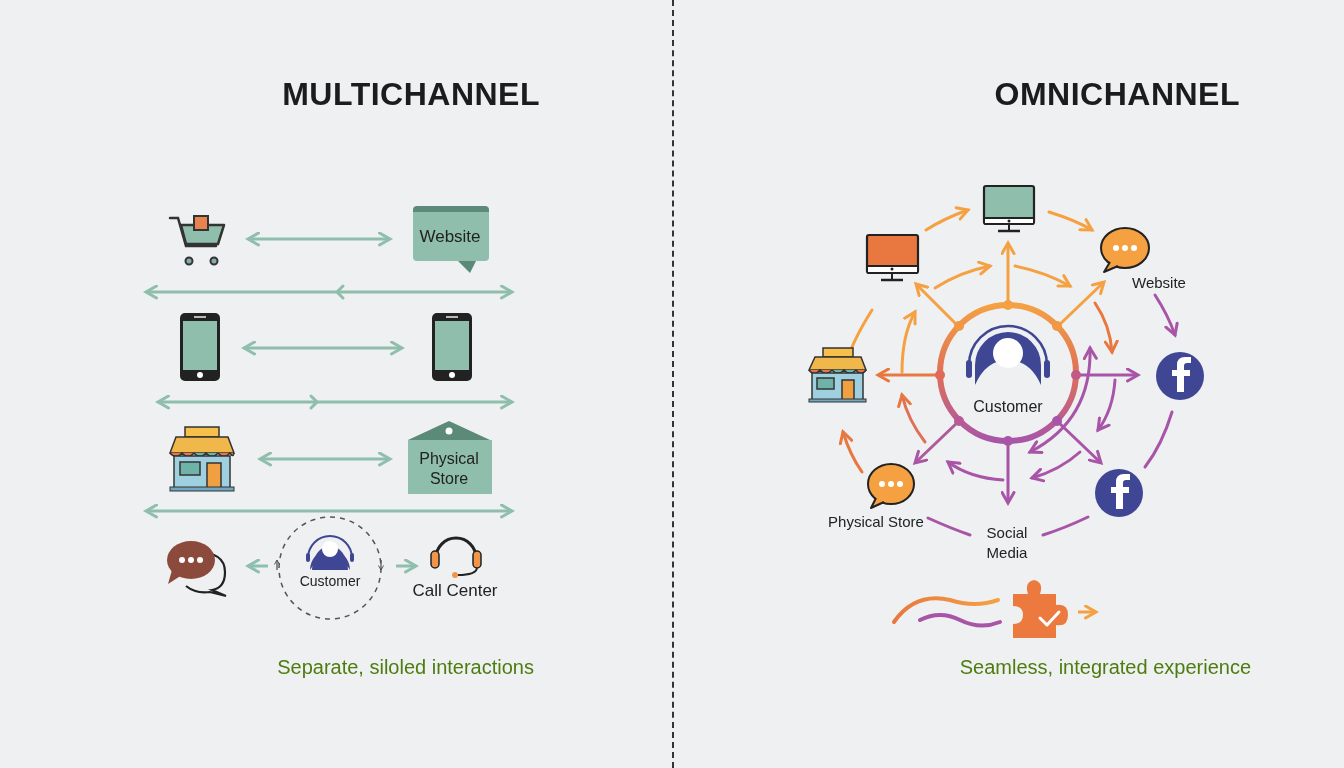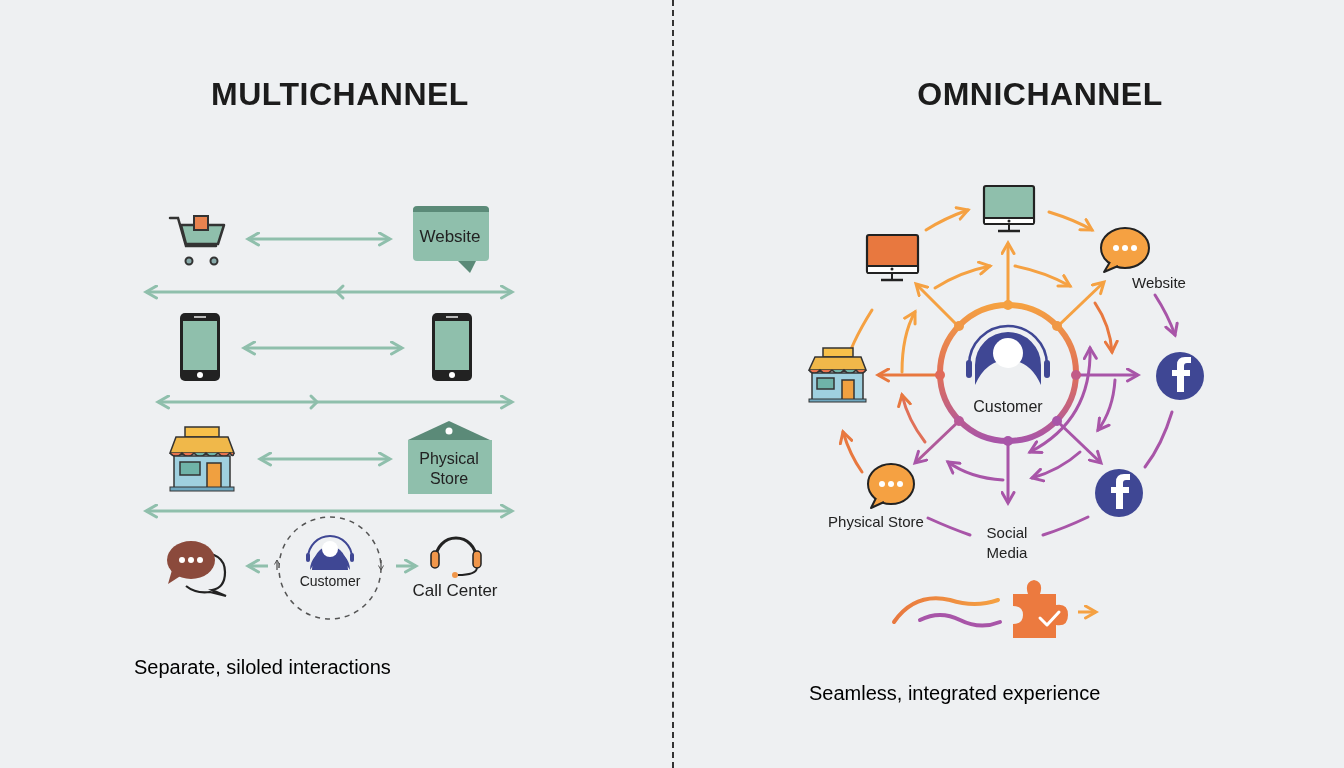--- a/index.html
+++ b/index.html
@@ -5,30 +5,30 @@
   html, body { margin: 0; padding: 0; }
   body {
     width: 1344px; height: 768px; overflow: hidden;
     background: #eef0f2;
     font-family: "Liberation Sans", sans-serif;
     position: relative;
   }
   .title {
     position: absolute; top: 76px;
     font-weight: bold; font-size: 32px; color: #1c1c1c;
-    letter-spacing: 0.5px; text-align: center; width: 400px;
+    letter-spacing: 0.5px; text-align: right; width: 400px;
   }
   #title-left { left: 140px; }
   #title-right { left: 840px; }
   .caption {
-    position: absolute; top: 656px; font-size: 20px; color: #000000;
-    text-align: left; width: 400px;
+    position: absolute; top: 656px; font-size: 20px; color: #4d7c0f;
+    text-align: right; width: 400px;
   }
   #caption-left { left: 134px; }
-  #caption-right { left: 809px; margin-top: 26px; }
+  #caption-right { left: 851px; }
   .divider {
     position: absolute; left: 672px; top: 0; height: 768px; width: 0;
     border-left: 2px dashed #333;
   }
   svg.stage { position: absolute; left: 0; top: 0; }
   .lbl { font-family: "Liberation Sans", sans-serif; fill: #222; }
 </style>
 </head>
 <body>
 

